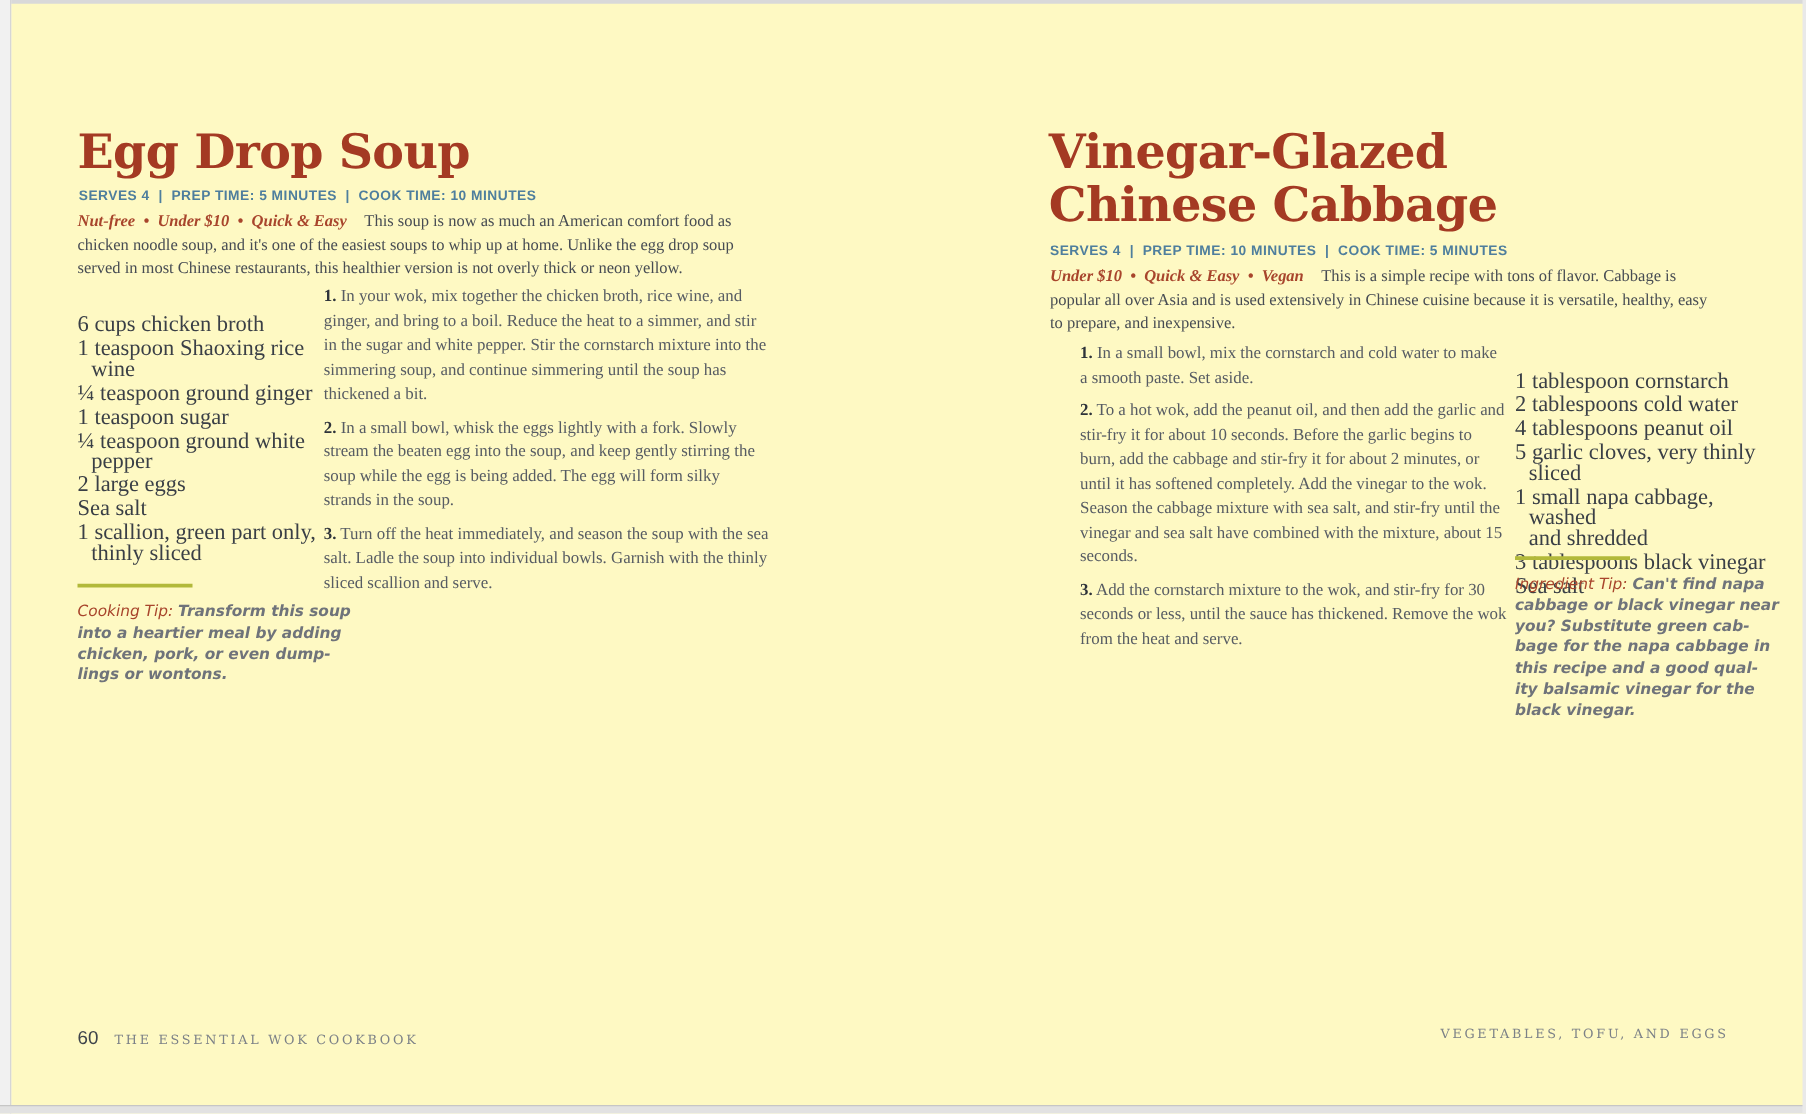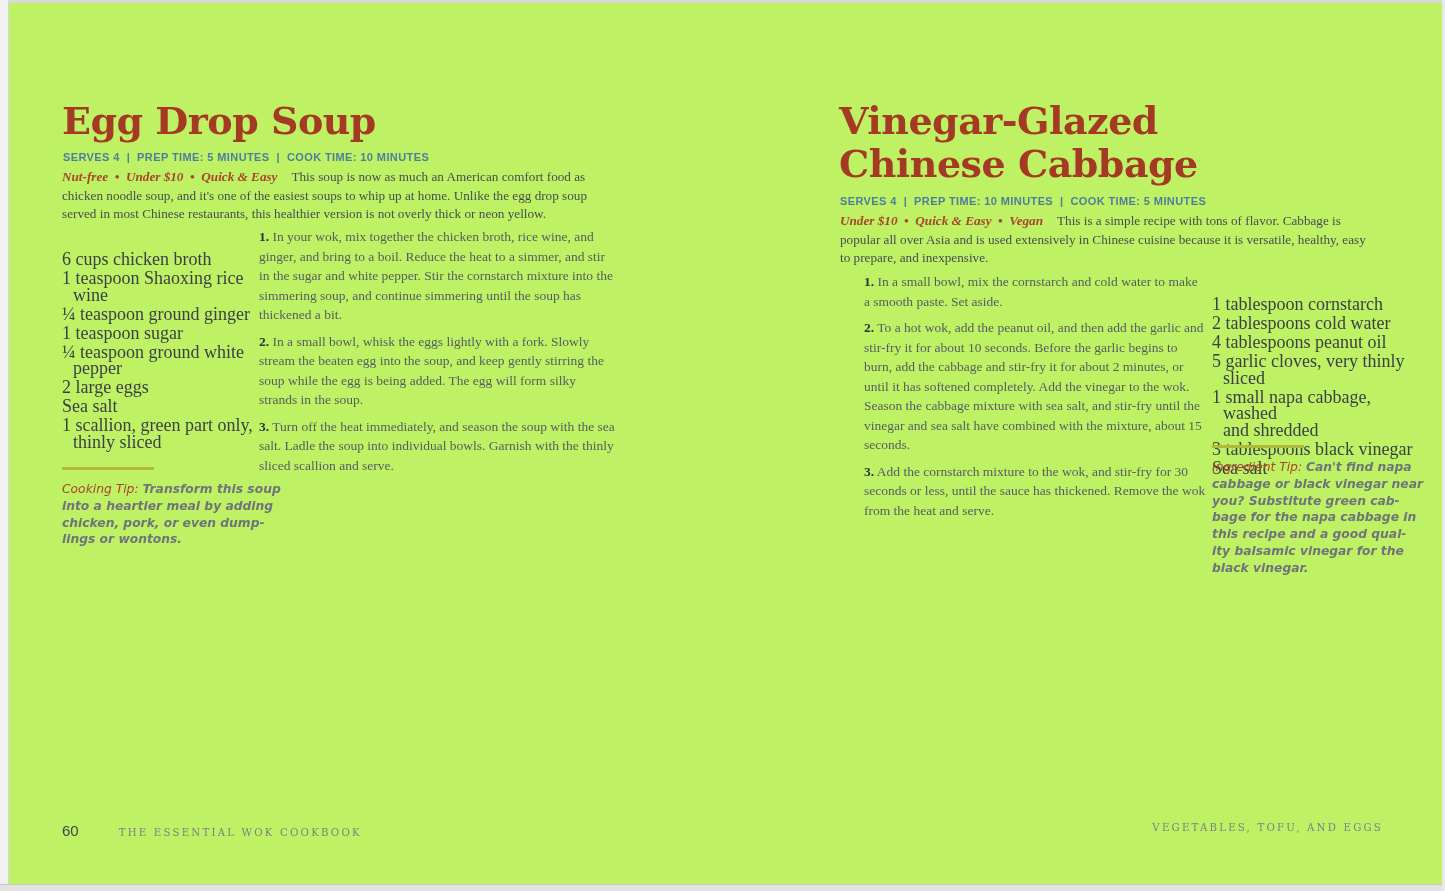--- a/index.html
+++ b/index.html
@@ -1,16 +1,16 @@
 <!DOCTYPE html>
 <html><head>
 <meta charset="utf-8">
 <style>
   html,body{margin:0;padding:0;background:#ffffff;}
-  #page{position:relative;width:1445px;height:891px;background:#bef264;overflow:hidden;
+  #page{position:relative;width:1445px;height:891px;background:#fef9c3;overflow:hidden;
         font-family:"Liberation Serif",serif;}
   
   .edge-top{position:absolute;left:0;top:0;width:1445px;height:3px;background:#d9d9d9;}
   .edge-left{position:absolute;left:0;top:0;width:9px;height:891px;background:#f1f1f1;border-right:1px solid #d6d6d6;box-sizing:border-box;}
   .edge-bottom{position:absolute;left:0;bottom:0;width:1445px;height:7px;background:#e2e2e2;border-top:1px solid #c6c6c6;box-sizing:border-box;}
   .edge-right{position:absolute;right:0;top:0;width:3px;height:891px;background:#e9e9e9;}
 
   .recipe-title{position:absolute;font-family:"DejaVu Serif",serif;font-size:38px;line-height:43px;
                 color:#a43a23;letter-spacing:-0.5px;white-space:pre-line;}
   #left-title{left:62px;top:74px;}
@@ -40,21 +40,21 @@
 
   .tip{position:absolute;font-family:"DejaVu Sans",sans-serif;font-style:italic;
        font-size:12.3px;line-height:16.8px;color:#6f737a;}
   #left-tip{left:62px;top:467px;width:224px;}
   #right-tip{left:1212px;top:445px;width:228px;}
   .tip-rule{width:92px;height:3px;background:#b2b93a;margin:0 0 11px 0;}
   .tip-label{color:#a8452c;}
   .tip-body{white-space:pre-line;font-weight:bold;}
 
   .footer{position:absolute;display:flex;align-items:baseline;}
-  #left-footer{left:62px;top:822px;gap:40px;}
+  #left-footer{left:62px;top:822px;gap:13px;}
   #right-footer{right:62px;top:822px;gap:61px;flex-direction:column;}
   .page-num{font-family:"Liberation Sans",sans-serif;font-size:15px;color:#3e444b;}
   .section-name{font-family:"DejaVu Serif",serif;font-size:10.2px;letter-spacing:2.2px;color:#7c8187;}
 </style>
 </head>
 <body>
 
 <div id="page">
   <div class="edge-top"></div>
   <div class="edge-left"></div>

